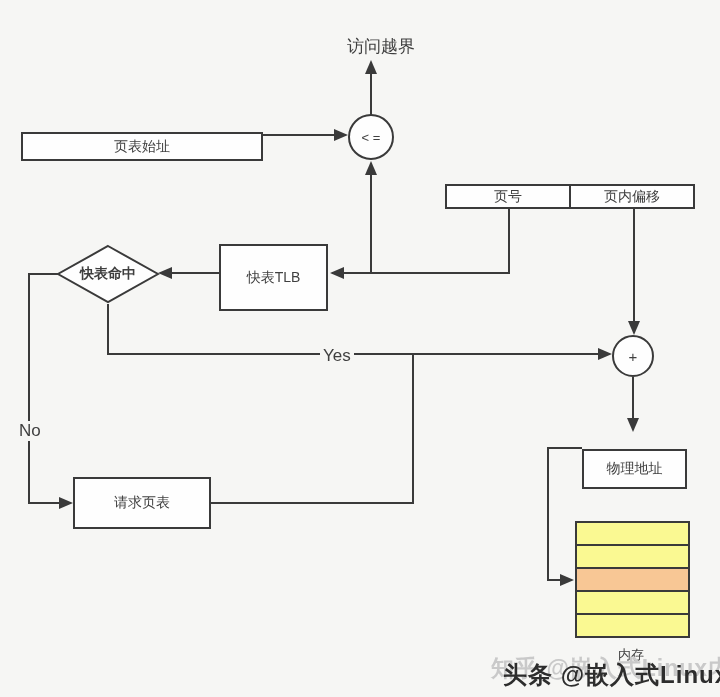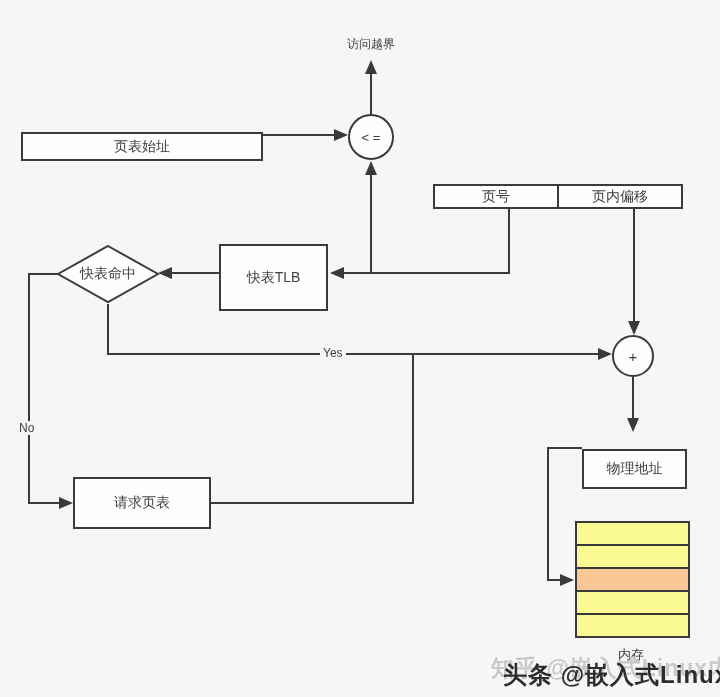--- a/index.html
+++ b/index.html
@@ -29,27 +29,27 @@
   .circle{border-radius:50%;}
   .hline,.vline{position:absolute;background:var(--line);}
   .hline{height:2px;}
   .vline{width:2px;}
   .ah{position:absolute;width:0;height:0;}
   .ah.up{border-left:6px solid transparent;border-right:6px solid transparent;border-bottom:14px solid var(--line);}
   .ah.down{border-left:6px solid transparent;border-right:6px solid transparent;border-top:14px solid var(--line);}
   .ah.left{border-top:6px solid transparent;border-bottom:6px solid transparent;border-right:14px solid var(--line);}
   .ah.right{border-top:6px solid transparent;border-bottom:6px solid transparent;border-left:14px solid var(--line);}
   .floating-label{
-    position:absolute;font-size:12px;color:var(--text);background:var(--page-bg);
+    position:absolute;font-size:17px;color:var(--text);background:var(--page-bg);
     padding:0 3px;line-height:1.2;white-space:nowrap;
   }
   .diamond-wrap{position:absolute;}
   .diamond-label{
     position:absolute;inset:0;display:flex;align-items:center;justify-content:center;
-    font-size:14px;color:var(--text);
+    font-size:14px;color:var(--text);font-weight:bold;
   }
   .memory{
     position:absolute;box-sizing:border-box;border:2px solid var(--line);
     display:flex;flex-direction:column;
   }
   .mem-row{flex:1;}
   .mem-row + .mem-row{border-top:2px solid var(--line);}
   .memory-caption{position:absolute;font-size:13px;color:var(--text);white-space:nowrap;}
   .wm-ghost{
     position:absolute;font-size:23px;font-weight:bold;color:var(--watermark-ghost);
@@ -75,21 +75,21 @@
   </div>
 
   <div class="hline" style="left:263px;top:134px;width:73px;"></div>
   <div class="ah right" style="left:334px;top:129px;"></div>
 
   <div class="node circle" style="left:348px;top:114px;width:46px;height:46px;font-size:13px;">&lt; =</div>
 
   <div class="vline" style="left:370px;top:172px;height:101px;"></div>
   <div class="ah up" style="left:365px;top:161px;"></div>
 
-  <div class="node split" style="left:433px;top:184px;width:250px;height:25px;">
+  <div class="node split" style="left:445px;top:184px;width:250px;height:25px;">
     <div class="cell">页号</div>
     <div class="cell">页内偏移</div>
   </div>
 
   <div class="vline" style="left:508px;top:209px;height:65px;"></div>
   <div class="hline" style="left:332px;top:272px;width:178px;"></div>
   <div class="ah left" style="left:330px;top:267px;"></div>
 
   <div class="vline" style="left:633px;top:209px;height:115px;"></div>
   <div class="ah down" style="left:628px;top:321px;"></div>

